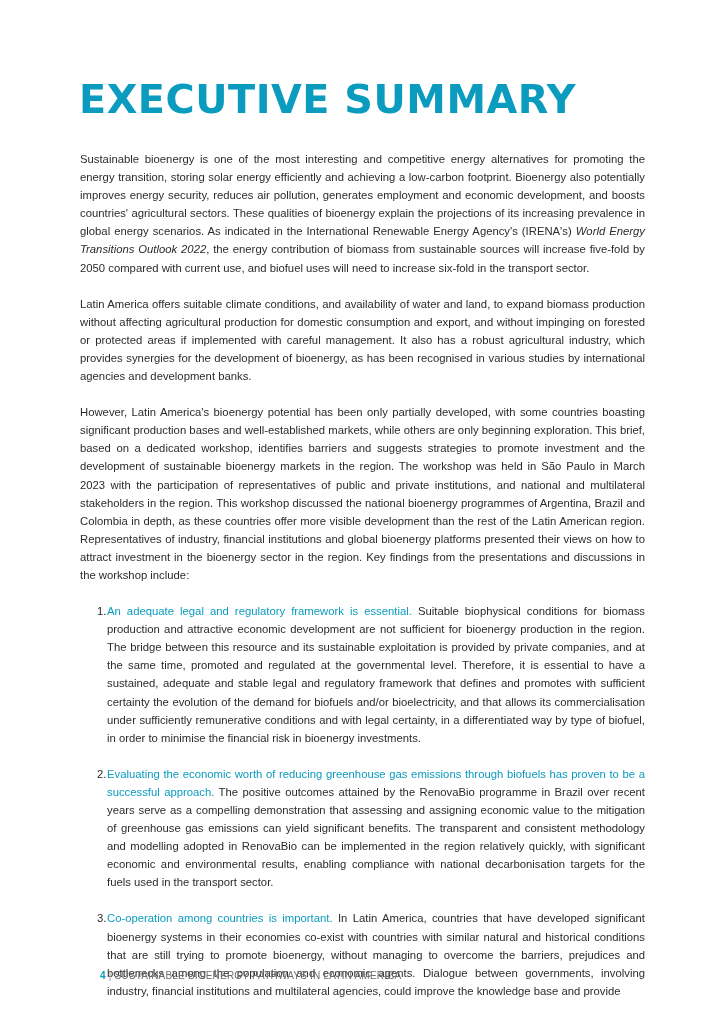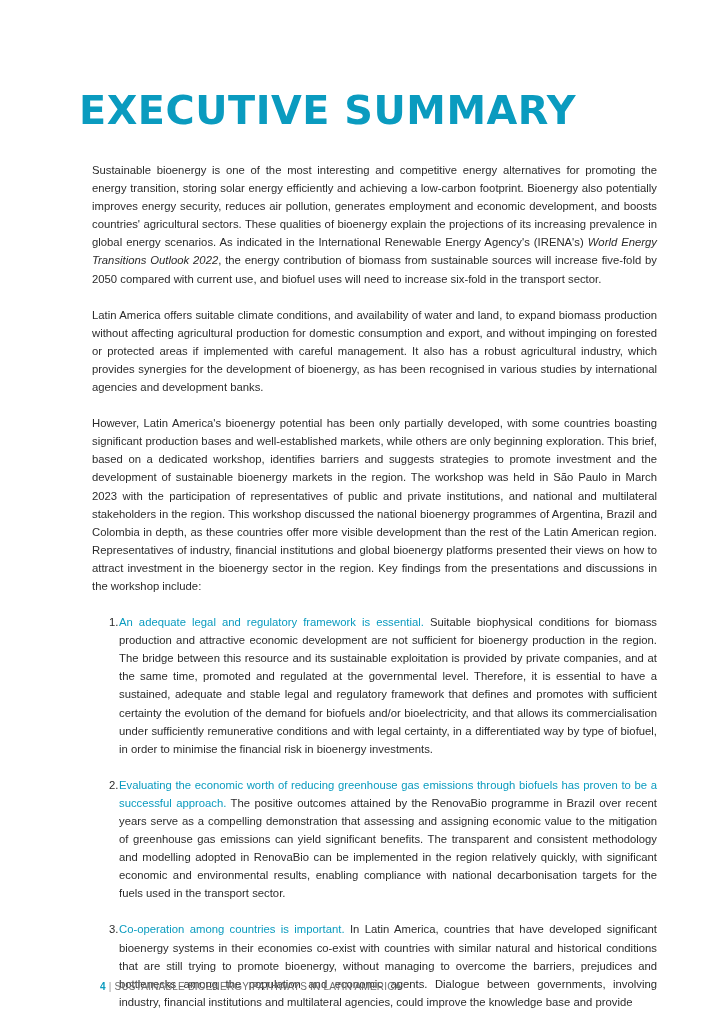--- a/index.html
+++ b/index.html
@@ -1,28 +1,28 @@
 <!DOCTYPE html>
 <html><head>
   <meta charset="utf-8">
   <style>
     html, body { margin: 0; padding: 0; background: #ffffff; }
     body { width: 724px; height: 1024px; position: relative; overflow: hidden; }
-    .page { position: absolute; left: 0; top: 12px; width: 724px; height: 868px; background: #fff; }
+    .page { position: absolute; left: 0; top: 1px; width: 724px; height: 868px; background: #fff; }
     .title {
       position: absolute; left: 79px; top: 76px;
       font-family: "DejaVu Sans", sans-serif; font-weight: bold;
       font-size: 39px; letter-spacing: 0.5px; color: #0a9bbf;
       margin: 0; line-height: 46px; white-space: nowrap;
       transform: scaleX(1.02); transform-origin: left top;
     }
     .body {
       position: absolute; left: 80px; top: 149px; width: 565px;
       font-family: "Liberation Sans", sans-serif; font-size: 11.3px;
-      line-height: 18.1px; color: #2b2b2b; text-align: justify; margin-left: 12px;
+      line-height: 18.1px; color: #2b2b2b; text-align: justify;
     }
     .body p { margin: 0 0 18px 0; }
     .body p em { font-style: italic; }
     ol.findings { list-style: none; margin: 0; padding: 0; }
     ol.findings li { position: relative; padding-left: 27px; margin-bottom: 18px; text-align: justify; }
     ol.findings li .num { position: absolute; left: 17px; top: 0; }
     ol.findings li .lead { color: #0a9bbf; font-weight: normal; }
     .footer {
       position: absolute; left: 80px; top: 969px;
       font-family: "Liberation Sans", sans-serif; font-size: 10px;

